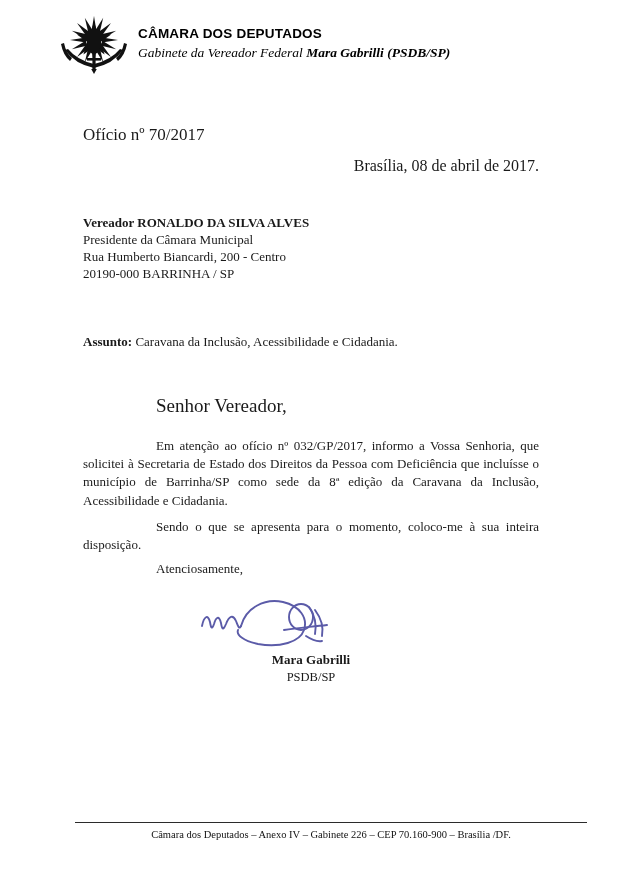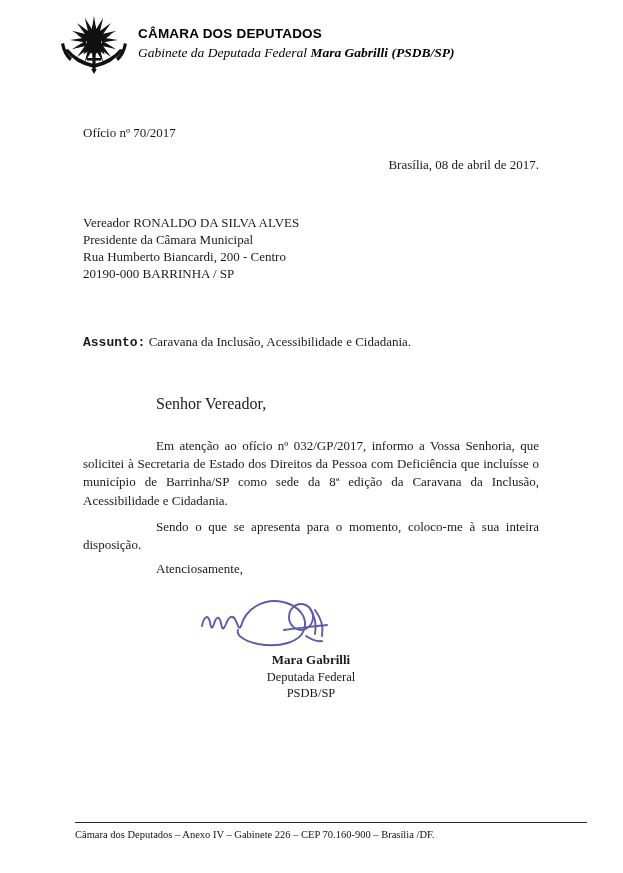--- a/index.html
+++ b/index.html
@@ -72,55 +72,55 @@
     position: absolute;
     left: 83px;
     top: 0;
     width: 456px;
   }
 
   .doc-ref {
     position: absolute;
     left: 0;
     top: 125px;
-    font-size: 13px;
+    font-size: 17px;
     white-space: nowrap;
   }
   .doc-date {
     position: absolute;
     right: 0;
     top: 157px;
-    font-size: 13px;
+    font-size: 16px;
     white-space: nowrap;
   }
 
   .recipient {
     position: absolute;
     left: 0;
     top: 214px;
     font-size: 13px;
     line-height: 1.32;
   }
   .recipient div { white-space: nowrap; }
-  .recipient .strong { font-weight: normal; }
+  .recipient .strong { font-weight: bold; }
 
   .subject {
     position: absolute;
     left: 0;
     top: 334px;
     font-size: 13px;
     white-space: nowrap;
   }
-  .subject .label { font-weight: bold; font-family: Liberation Mono, monospace; }
+  .subject .label { font-weight: bold; }
 
   .salutation {
     position: absolute;
     left: 73px;
     top: 395px;
-    font-size: 16px;
+    font-size: 19px;
     white-space: nowrap;
   }
 
   .para {
     position: absolute;
     left: 0;
     width: 456px;
     font-size: 13px;
     line-height: 1.40;
     text-align: justify;
@@ -167,21 +167,21 @@
     top: 822px;
     width: 512px;
   }
   .footer-rule {
     border-top: 1.4px solid #2b2b2b;
     width: 100%;
     height: 0;
   }
   .footer-text {
     margin-top: 5px;
-    text-align: left;
+    text-align: center;
     font-size: 10.5px;
     line-height: 1.32;
     color: #111;
   }
   .footer-text div { white-space: nowrap; }
 </style>
 </head>
 <body>
 
 <div class="page">
@@ -224,21 +224,21 @@
           <rect x="35.4" y="40" width="3.2" height="16"></rect>
           <rect x="30" y="44" width="14" height="2.6"></rect>
           <polygon points="37,60 34.2,55 39.8,55"></polygon>
         </g>
       </svg>
     </div>
 
     <div class="letterhead-text">
       <div class="org-name">CÂMARA DOS DEPUTADOS</div>
       <div class="office-line">
-        <span>Gabinete da Deputada Federal </span><span class="holder">Mara Gabrilli (PSDB/SP)</span>
+        <span>Gabinete da Vereador Federal </span><span class="holder">Mara Gabrilli (PSDB/SP)</span>
       </div>
     </div>
   </div>
 
   <div class="content">
 
     <div class="doc-ref">Ofício nº 70/2017</div>
 
     <div class="doc-date">Brasília, 08 de abril de 2017.</div>
 
@@ -256,21 +256,20 @@
     <div class="salutation">Senhor Vereador,</div>
 
     <div class="para para-body">Em atenção ao ofício nº 032/GP/2017, informo a Vossa Senhoria, que solicitei à Secretaria de Estado dos Direitos da Pessoa com Deficiência que incluísse o município de Barrinha/SP como sede da 8ª edição da Caravana da Inclusão, Acessibilidade e Cidadania.</div>
 
     <div class="para para-close">Sendo o que se apresenta para o momento, coloco-me à sua inteira disposição.</div>
 
     <div class="closing">Atenciosamente,</div>
 
     <div class="signer">
       <div class="name">Mara Gabrilli</div>
-      <div>Deputada Federal</div>
       <div>PSDB/SP</div>
     </div>
 
   </div>
 
   <div class="signature-mark">
     <svg viewBox="0 0 190 66" xmlns="http://www.w3.org/2000/svg">
       <g fill="none" stroke="#5b5ba8" stroke-width="1.9" stroke-linecap="round" stroke-linejoin="round">
 
         <path d="M14,34 C16,24 20,22 22,30 C23,36 24,38 26,32 C28,25 31,23 33,31

